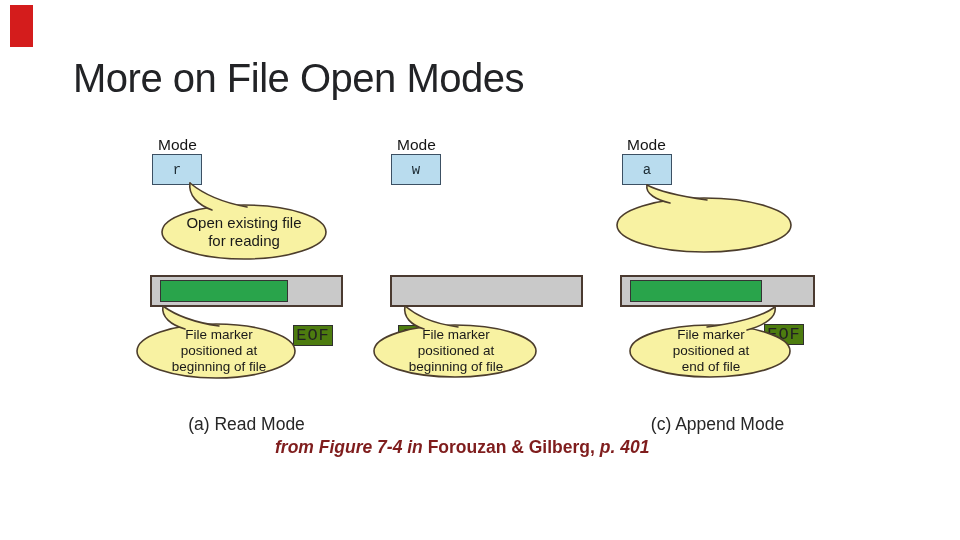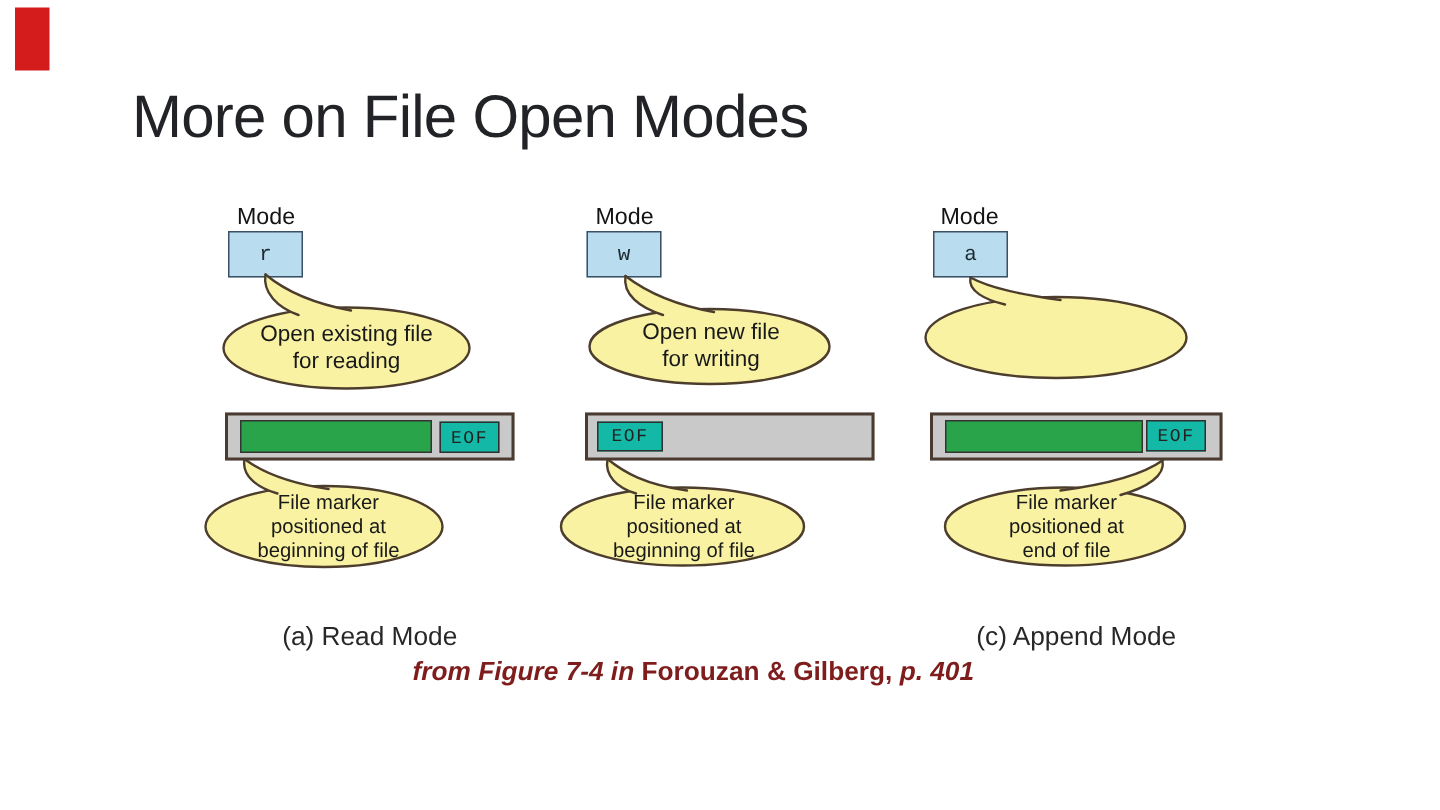--- a/index.html
+++ b/index.html
@@ -1,39 +1,39 @@
 <!DOCTYPE html>
 <html><head>
 <meta charset="utf-8">
 <title>Slide</title>
 <style>
   html,body{margin:0;padding:0;background:#fff;}
   #slide{position:relative;width:960px;height:540px;background:#ffffff;overflow:hidden;
          font-family:"Liberation Sans",sans-serif;}
   .accent{position:absolute;left:10px;top:5px;width:23px;height:42px;background:#d41c1c;}
   .title{position:absolute;left:73px;top:56px;font-size:40px;font-weight:400;
-         color:#222326;letter-spacing:-0.5px;white-space:nowrap;margin-left:15px;}
+         color:#222326;letter-spacing:-0.5px;white-space:nowrap;}
   .mode-label{position:absolute;font-size:15.5px;color:#141414;}
   .mode-box{position:absolute;width:50px;height:31px;background:#b9dcee;
             border:1.6px solid #3c5063;box-sizing:border-box;
             display:flex;align-items:center;justify-content:center;}
   .mode-letter{font-family:"Liberation Mono",monospace;font-size:14px;color:#1c2b33;}
   .callout{position:absolute;}
   .callout svg{position:absolute;left:0;top:0;}
   .callout-text{position:absolute;left:0;right:0;display:flex;align-items:center;
                 justify-content:center;text-align:center;white-space:pre-line;
                 color:#191919;line-height:1.18;}
   .t2{font-size:15px;}
   .t3{font-size:13.5px;}
   .filebar{position:absolute;height:32px;background:#c9c9c9;
            border:2px solid #4a3a30;box-sizing:border-box;}
   .greenbar{position:absolute;background:#29a44b;border:1.5px solid #343434;box-sizing:border-box;}
-  .eofbox{position:absolute;background:#14b8a6;border:1.2px solid #2f2f2f;box-sizing:border-box;
+  .eofbox{position:absolute;background:#4d7c0f;border:1.2px solid #2f2f2f;box-sizing:border-box;
           display:flex;align-items:center;justify-content:center;
-          font-family:"Liberation Mono",monospace;font-size:12px;letter-spacing:1px;color:#222;}
+          font-family:"Liberation Mono",monospace;font-size:17px;letter-spacing:1px;color:#222;margin-top:44px;}
   .caption{position:absolute;font-size:17.5px;color:#272727;text-align:center;margin-top:20px;}
   .citation{position:absolute;left:275px;top:437px;font-size:17.5px;font-weight:bold;
             color:#7f1d1d;white-space:nowrap;}
   .citation .it{font-style:italic;}
   .balloon-fill{fill:#f8f2a2;}
   .balloon-stroke{stroke:#4c3d2c;stroke-width:1.6;fill:none;stroke-linecap:round;}
 </style>
 </head>
 <body>
 
@@ -41,21 +41,21 @@
 
   <div class="accent"></div>
 
   <div class="title">More on File Open Modes</div>
 
   <div class="mode-label" style="left:158px;top:136px">Mode</div>
   <div class="mode-box" style="left:152px;top:154px">
     <span class="mode-letter">r</span>
   </div>
 
-  <div class="callout" style="left:145px;top:178px;width:172px;height:84px">
+  <div class="callout" style="left:158px;top:178px;width:172px;height:84px">
     <svg width="172" height="84" viewBox="0 0 172 84">
       <ellipse class="balloon-fill" cx="86" cy="54" rx="82" ry="27" stroke="#4c3d2c" stroke-width="1.6"></ellipse>
       <path class="balloon-fill" d="M32,5 C30,17 40,27 54,32 L89,29 C62,24 44,15 32,5 Z"></path>
       <path class="balloon-stroke" d="M32,5 C30,17 40,27 54,32"></path>
       <path class="balloon-stroke" d="M89,29 C62,24 44,15 32,5"></path>
     </svg>
     <div class="callout-text t2" style="top:27px;height:54px">Open existing file
 for reading</div>
   </div>
 
@@ -76,30 +76,20 @@
 beginning of file</div>
   </div>
 
   <div class="caption" style="left:150px;top:394px;width:193px">(a) Read Mode</div>
 
   <div class="mode-label" style="left:397px;top:136px">Mode</div>
   <div class="mode-box" style="left:391px;top:154px">
     <span class="mode-letter">w</span>
   </div>
 
-  <div class="callout" style="left:390px;top:178px;width:168px;height:82px">
-    <svg width="168" height="82" viewBox="0 0 168 82">
-      <ellipse class="balloon-fill" cx="83" cy="53" rx="80" ry="25" stroke="#4c3d2c" stroke-width="1.6"></ellipse>
-      <path class="balloon-fill" d="M27,6 C25,18 36,27 52,32 L86,30 C58,25 40,16 27,6 Z"></path>
-      <path class="balloon-stroke" d="M27,6 C25,18 36,27 52,32"></path>
-      <path class="balloon-stroke" d="M86,30 C58,25 40,16 27,6"></path>
-    </svg>
-    <div class="callout-text t2" style="top:28px;height:50px">Open new file
-for writing</div>
-  </div>
 
   <div class="filebar" style="left:390px;top:275px;width:193px">
     <div class="eofbox" style="left:6px;top:4px;width:44px;height:20px">EOF</div>
   </div>
 
   <div class="callout" style="left:370px;top:305px;width:172px;height:78px">
     <svg width="172" height="78" viewBox="0 0 172 78">
       <ellipse class="balloon-fill" cx="85" cy="46" rx="81" ry="26" stroke="#4c3d2c" stroke-width="1.6"></ellipse>
       <path class="balloon-fill" d="M35,1 C33,12 41,20 54,24 L88,22 C60,18 46,10 35,1 Z"></path>
       <path class="balloon-stroke" d="M35,1 C33,12 41,20 54,24"></path>

